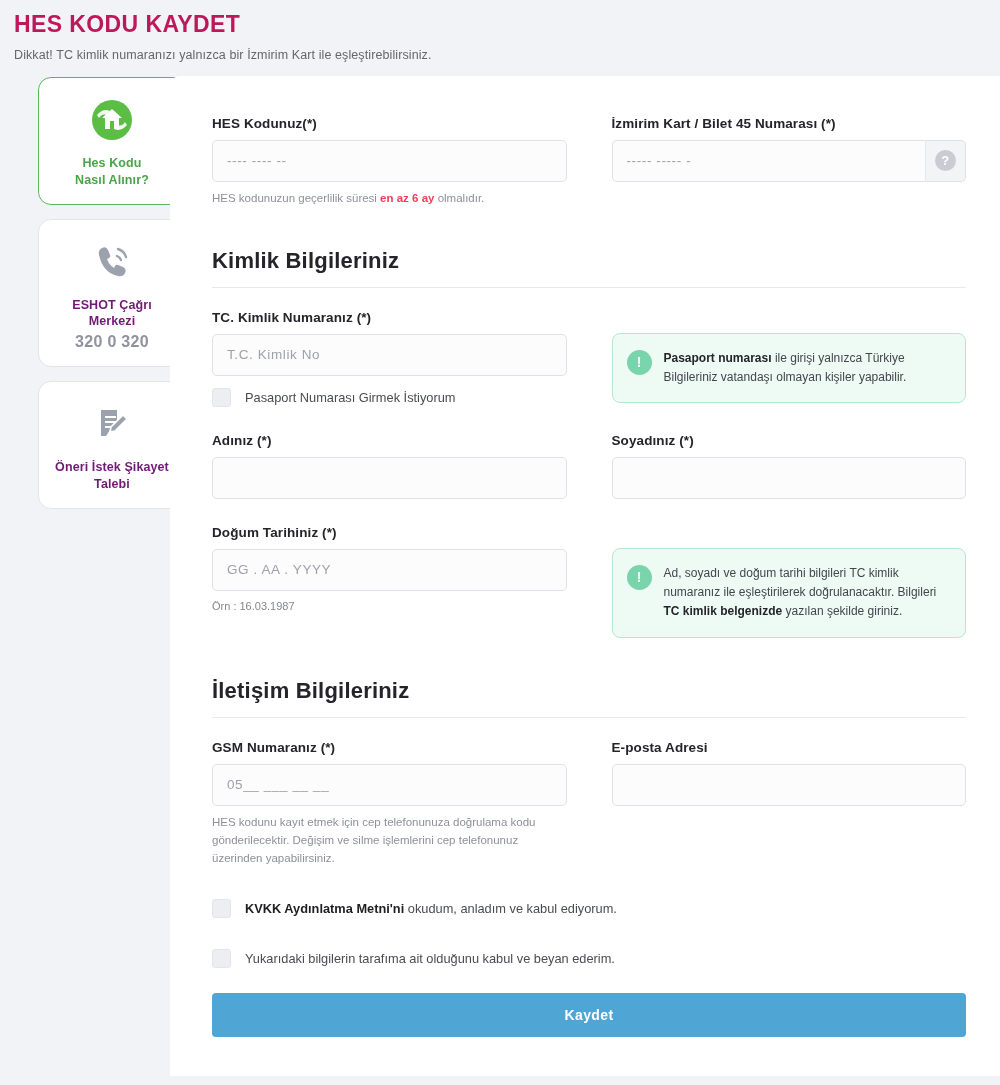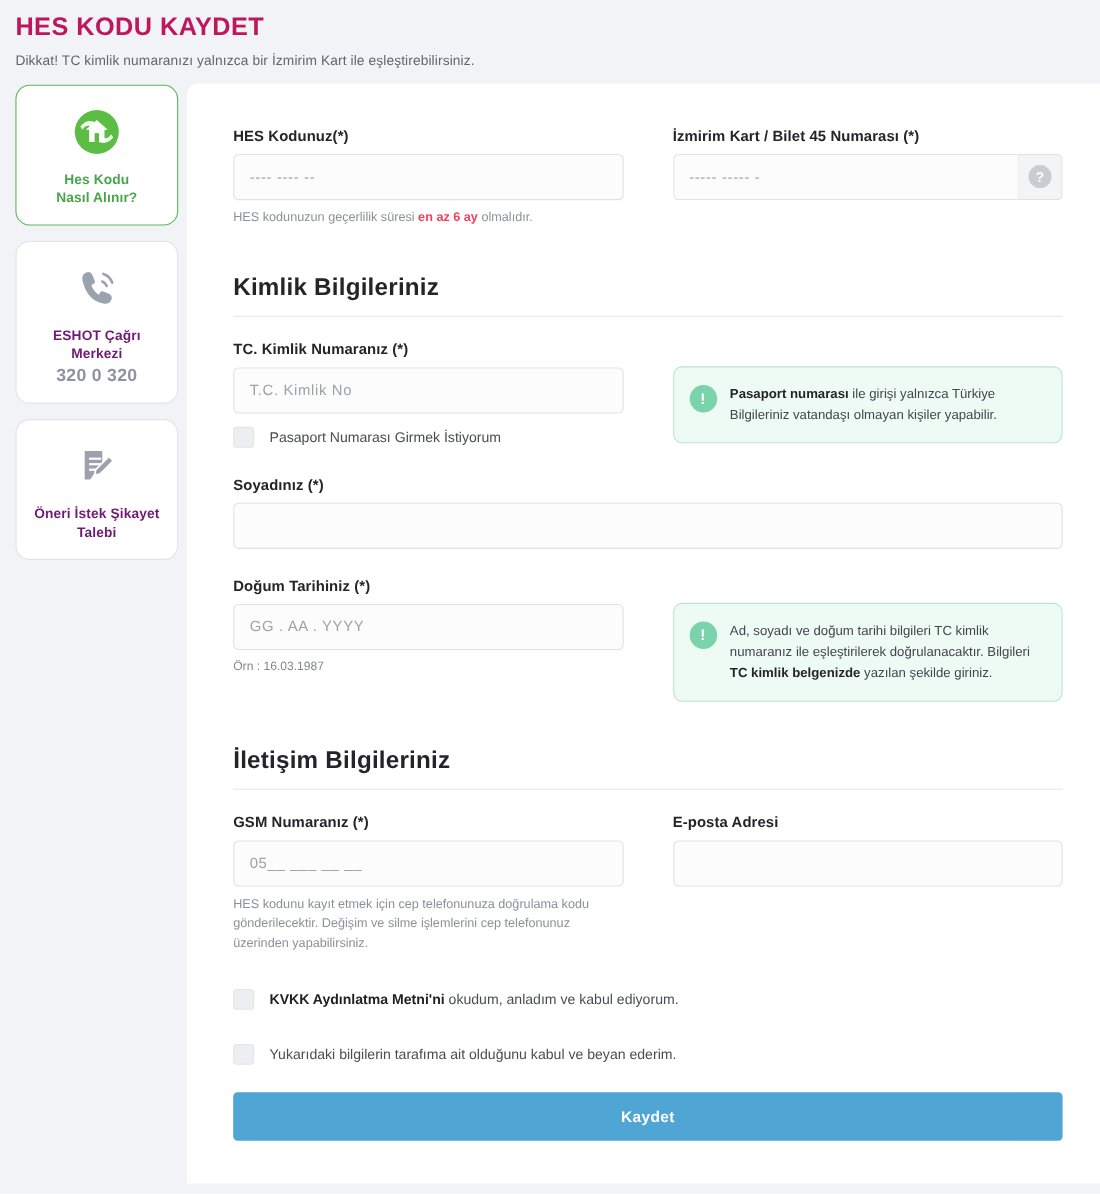--- a/index.html
+++ b/index.html
@@ -50,20 +50,21 @@
 
   .side-card {
     background: #ffffff;
     border: 1px solid #e2e4ea;
     border-radius: 13px;
     width: 148px;
     padding: 16px 8px 15px;
     text-align: center;
     margin-bottom: 14px;
     cursor: pointer;
+    margin-left: 24px;
   }
 
   .side-card.active { border: 1.6px solid #5cb85c; }
 
   .side-card .icon-wrap {
     height: 52px;
     display: flex;
     align-items: center;
     justify-content: center;
     margin-bottom: 9px;
@@ -353,20 +354,24 @@
             <span class="bang">!</span>
             <span class="text">
               <b>Pasaport numarası</b><span> ile girişi yalnızca Türkiye Bilgileriniz vatandaşı olmayan kişiler yapabilir.</span>
             </span>
           </div>
         </div>
       </div>
 
       <div class="row mt-fld">
         <div class="col">
+          <div class="field-label">Adınız (*)</div>
+          <input class="input" type="text" placeholder="" style="">
+        </div>
+        <div class="col">
           <div class="field-label">Soyadınız (*)</div>
           <input class="input" type="text" placeholder="" style="">
         </div>
       </div>
 
       <div class="row mt-fld">
         <div class="col">
           <div class="field-label">Doğum Tarihiniz (*)</div>
           <input class="input" type="text" placeholder="GG . AA . YYYY" style="">
           <div class="hint-small">Örn : 16.03.1987</div>

